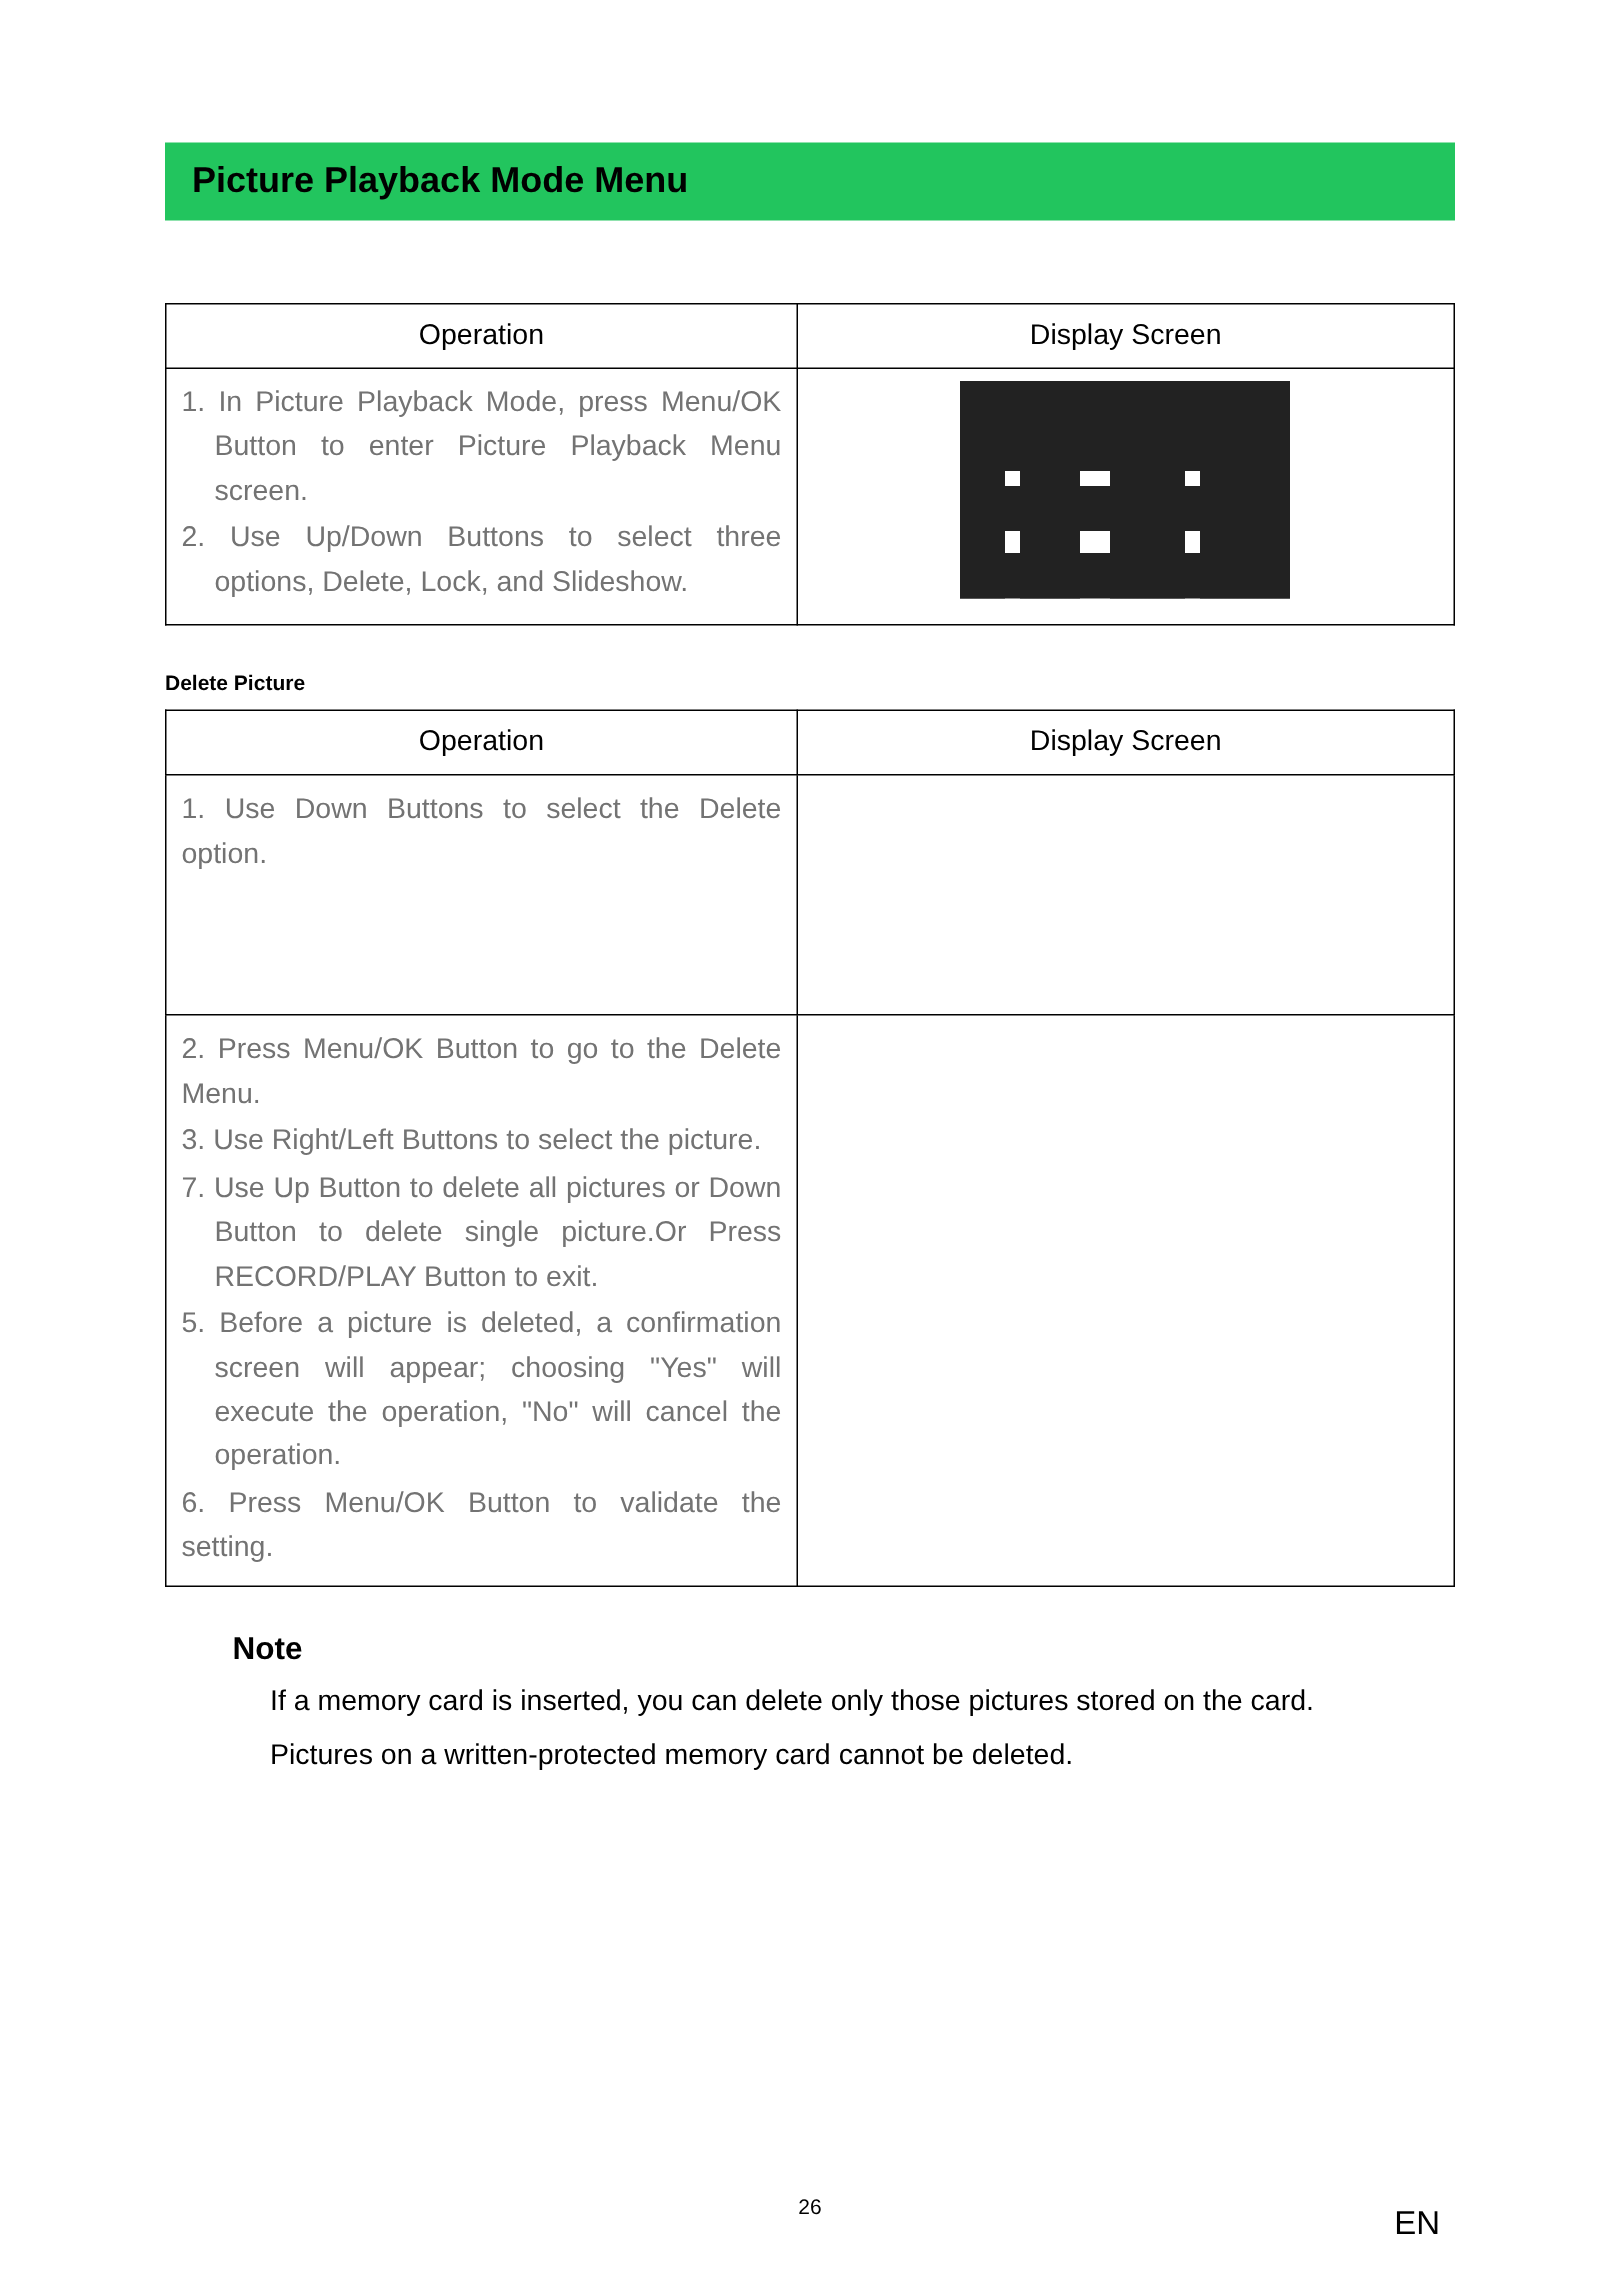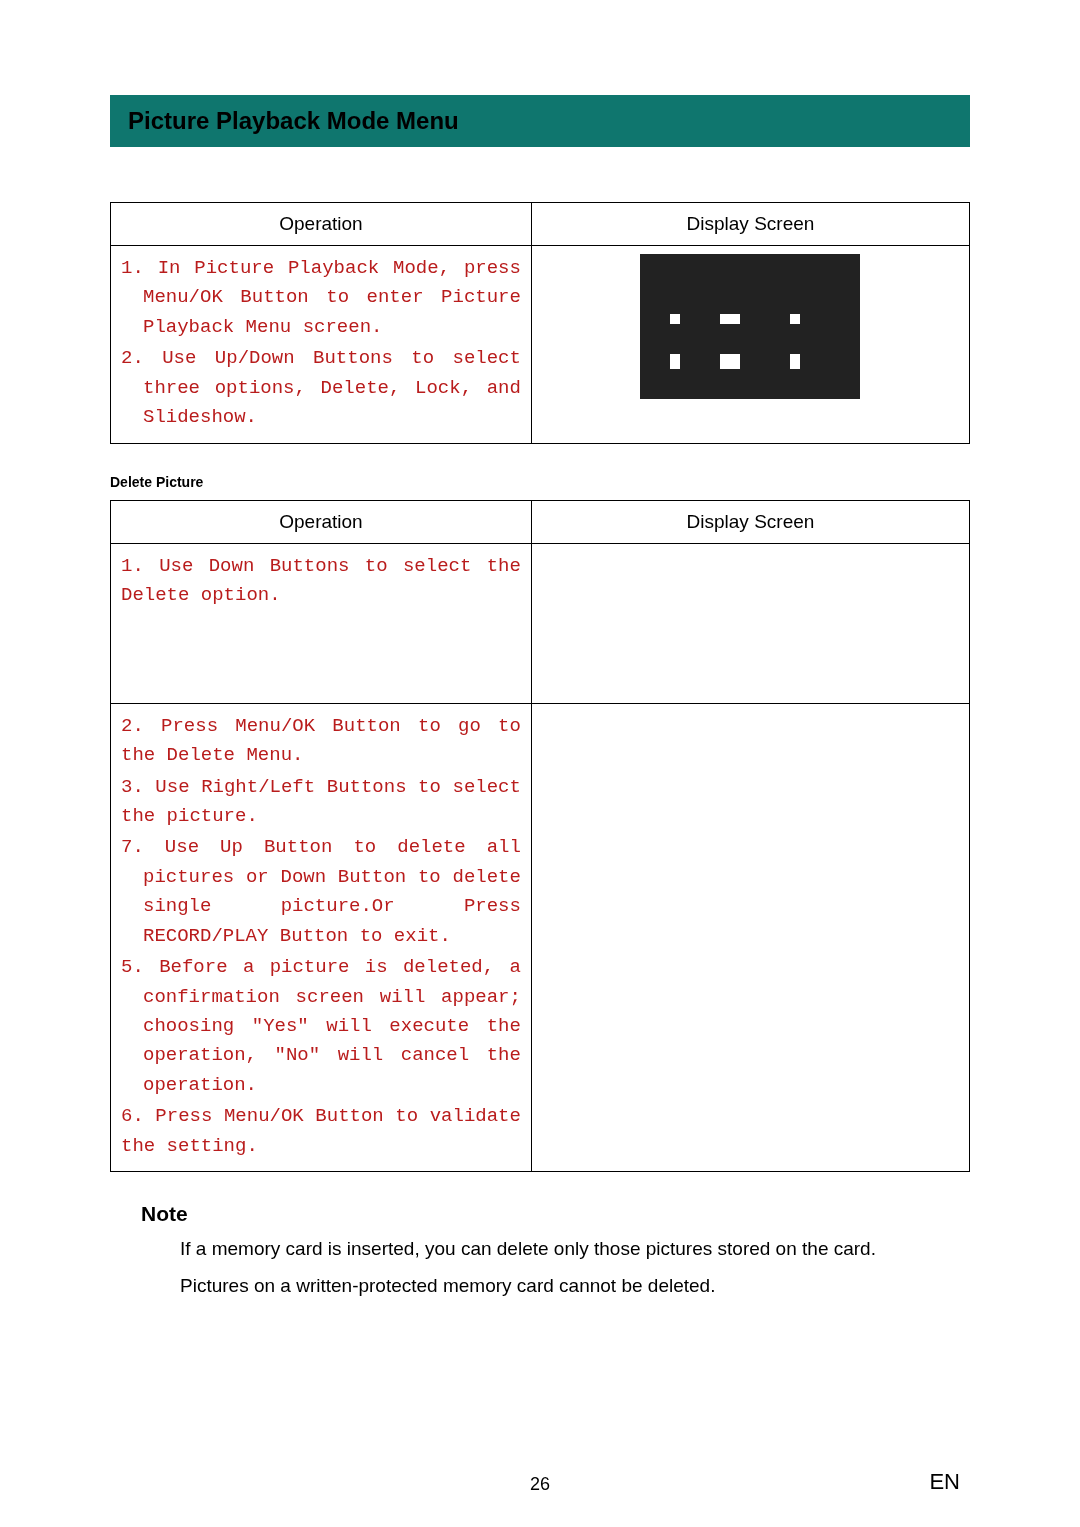--- a/index.html
+++ b/index.html
@@ -9,21 +9,21 @@
     }
     body {
       font-family: Arial, Helvetica, sans-serif;
       background: #ffffff;
       width: 1080px;
       height: 1527px;
       position: relative;
       padding: 95px 110px 40px 110px;
     }
     .title-bar {
-      background: #0f766e;
+      background: #22c55e;
       padding: 12px 18px;
       margin-bottom: 55px;
     }
     .title-bar h1 {
       font-size: 24px;
       font-weight: bold;
       color: #000;
     }
     table.layout-table {
       width: 100%;
@@ -39,22 +39,21 @@
     table.layout-table th {
       font-weight: normal;
       font-size: 19px;
       text-align: center;
       color: #000;
       padding: 10px 10px;
     }
     table.layout-table td {
       font-size: 19px;
       line-height: 1.55;
-      color: #b91c1c;
-      font-family: Liberation Mono, monospace;
+      color: #737373;
     }
     .col-op {
       width: 49%;
     }
     .col-ds {
       width: 51%;
     }
     .img-placeholder {
       text-align: center;
       padding: 5px;
@@ -81,38 +80,38 @@
       text-align: justify;
       margin-bottom: 2px;
     }
     .op-item-indent {
       padding-left: 22px;
       text-indent: -22px;
     }
     .note-label {
       font-size: 21px;
       font-weight: bold;
-      margin-left: 31px;
+      margin-left: 45px;
       margin-top: 8px;
       margin-bottom: 8px;
     }
     .note-list {
       margin-left: 70px;
       font-size: 19px;
       line-height: 1.6;
     }
     .note-list p {
       margin-bottom: 6px;
     }
     .page-number {
       position: absolute;
-      bottom: 32px;
+      bottom: 48px;
       left: 50%;
       transform: translateX(-50%);
-      font-size: 18px;
+      font-size: 14px;
     }
     .lang-code {
       position: absolute;
       bottom: 32px;
       right: 120px;
       font-size: 22px;
     }
     .tall-cell {
       height: 160px;
     }

